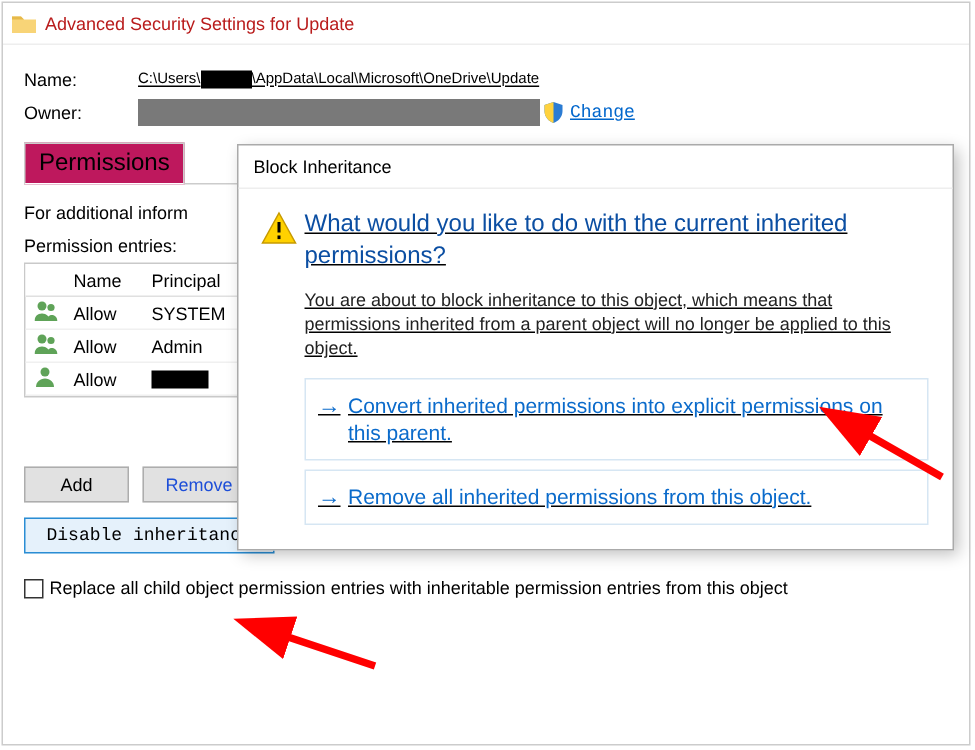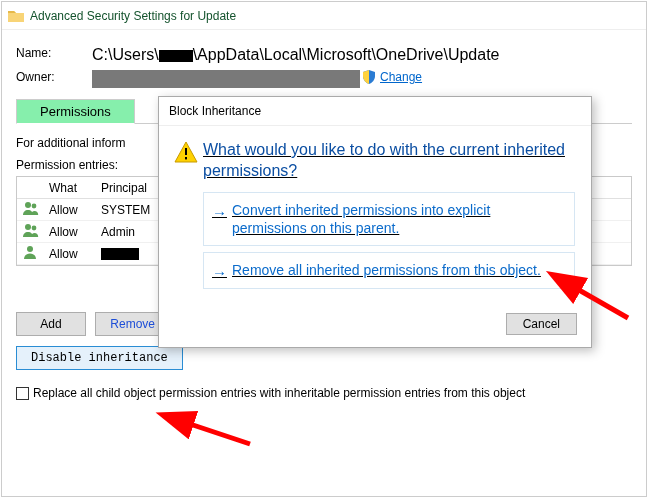--- a/index.html
+++ b/index.html
@@ -23,38 +23,38 @@
     background: #fff;
   }
   .titlebar {
     height: 28px;
     display: flex;
     align-items: center;
     padding: 0 6px;
     border-bottom: 1px solid #eee;
   }
   .folder-ico { width: 16px; height: 14px; margin-right: 6px; }
-  .title-text { font-size: 12px; color: #14532d; }
+  .title-text { font-size: 12px; color: #b91c1c; }
   .body { padding: 10px 14px 8px 14px; position: relative; }
-  .row { display: flex; align-items: flex-start; margin: 6px 0; font-size: 12px; }
+  .row { display: flex; align-items: center; margin: 6px 0; font-size: 12px; }
   .lab { width: 76px; color: #000; }
-  .path { font-size: 16px; }
+  .path { font-size: 10px; text-decoration: underline; }
   .path .redact { display:inline-block; width:34px; height:12px; background:#000; vertical-align:middle; }
   .owner-redact { display:inline-block; width:268px; height:18px; background:#797979; vertical-align:middle; }
   .change-wrap { display:flex; align-items:center; margin-left:0px; }
   .shield { width:14px; height:14px; margin: 0 4px 0 2px; }
-  .link { color:#0066cc; text-decoration:underline; font-size:12px; }
+  .link { color:#0066cc; text-decoration:underline; font-size:12px;font-family:Liberation Mono, monospace; }
   .tabs { margin-top: 10px; }
   .tab {
     display: inline-block;
     border: 1px solid #ccc;
     border-bottom: 1px solid #fff;
-    background: #86efac;
-    padding: 4px 23px;
-    font-size: 13px;
+    background: #be185d;
+    padding: 4px 9px;
+    font-size: 16px;
     position: relative;
     top: 1px;
   }
   .panel-rule { border-top:1px solid #ccc; }
   .info-line { margin: 12px 0 8px 0; font-size:12px; }
   .entries-label { margin: 6px 0 4px 0; font-size:12px; }
   .grid {
     border: 1px solid #c9c9c9;
     background: #fff;
     width: 100%;
@@ -81,21 +81,21 @@
     margin-right:6px;
   }
   .wbtn.disabled { color:#1d4ed8; }
   .wbtn.focus { background:#e5f1fb; border-color:#2a8dd4;font-family:Liberation Mono, monospace; }
   .chkrow { margin-top:16px; display:flex; align-items:center; gap:4px; font-size:12px; }
   .chkbox { width:13px; height:13px; border:1px solid #333; background:#fff; }
   
   .modal {
     position:absolute;
     left:158px; top:96px;
-    width:434px;
+    width:478px;
     background:#fff;
     border:1px solid #aaa;
     box-shadow: 3px 3px 10px rgba(0,0,0,0.25);
   }
   .mtitle { padding:7px 10px; font-size:12px; border-bottom:1px solid #eee; }
   .mbody { padding: 14px 16px 10px 14px; display:flex;text-decoration:underline; }
   .warn { width:30px; flex:0 0 30px; }
   .mcontent { flex:1; }
   .mhead { color:#0b4ea2; font-size:16px; margin-bottom:10px; line-height:1.3; }
   .mtext { font-size:12px; color:#222; margin-bottom:12px; line-height:1.35; }
@@ -158,21 +158,21 @@
       <span class="tab">Permissions</span>
     </div>
     <div class="panel-rule"></div>
 
     <div class="info-line">For additional inform</div>
     <div class="entries-label">Permission entries:</div>
 
     <div class="grid">
       <div class="ghead">
         <div class="gcell cico"></div>
-        <div class="gcell ctype">What</div>
+        <div class="gcell ctype">Name</div>
         <div class="gcell cprinc">Principal</div>
       </div>
       <div class="grow">
         <div class="gcell cico"><svg class="people-ico" viewBox="0 0 16 14">
               <circle cx="5" cy="4" r="3" fill="#5fa358"></circle>
               <circle cx="11" cy="5" r="2.4" fill="#5fa358"></circle>
               <path d="M0 14c0-3 2-5 5-5s5 2 5 5" fill="#5fa358"></path>
               <path d="M8 14c0-2.4 1.6-4 3.6-4s3.6 1.6 3.6 4" fill="#5fa358"></path>
             </svg></div>
         <div class="gcell ctype">Allow</div>
@@ -219,32 +219,30 @@
   <div class="mbody">
     <div class="warn">
       <svg width="26" height="26" viewBox="0 0 26 26">
         <path d="M13 2 L24 22 L2 22 Z" fill="#ffd100" stroke="#c79a00" stroke-width="1"></path>
         <rect x="12" y="8" width="2" height="7" fill="#000"></rect>
         <rect x="12" y="17" width="2" height="2.4" fill="#000"></rect>
       </svg>
     </div>
     <div class="mcontent">
       <div class="mhead">What would you like to do with the current inherited permissions?</div>
+      <div class="mtext">You are about to block inheritance to this object, which means that permissions inherited from a parent object will no longer be applied to this object.</div>
       <div class="opt">
         <span class="arrow">→</span>
         <span>Convert inherited permissions into explicit permissions on this parent.</span>
       </div>
       <div class="opt">
         <span class="arrow">→</span>
         <span>Remove all inherited permissions from this object.</span>
       </div>
     </div>
-  </div>
-  <div class="mfoot">
-    <span class="cancel">Cancel</span>
   </div>
 </div>
 
 <div class="arrow-annot" style="left:560px; top:280px;">
   <svg width="80" height="50">
     <defs>
         <marker id="ah1" markerWidth="10" markerHeight="10" refX="2" refY="3" orient="auto">
       <path d="M0,0 L0,6 L8,3 z" fill="#ff0000"></path>
         </marker>
       </defs>

